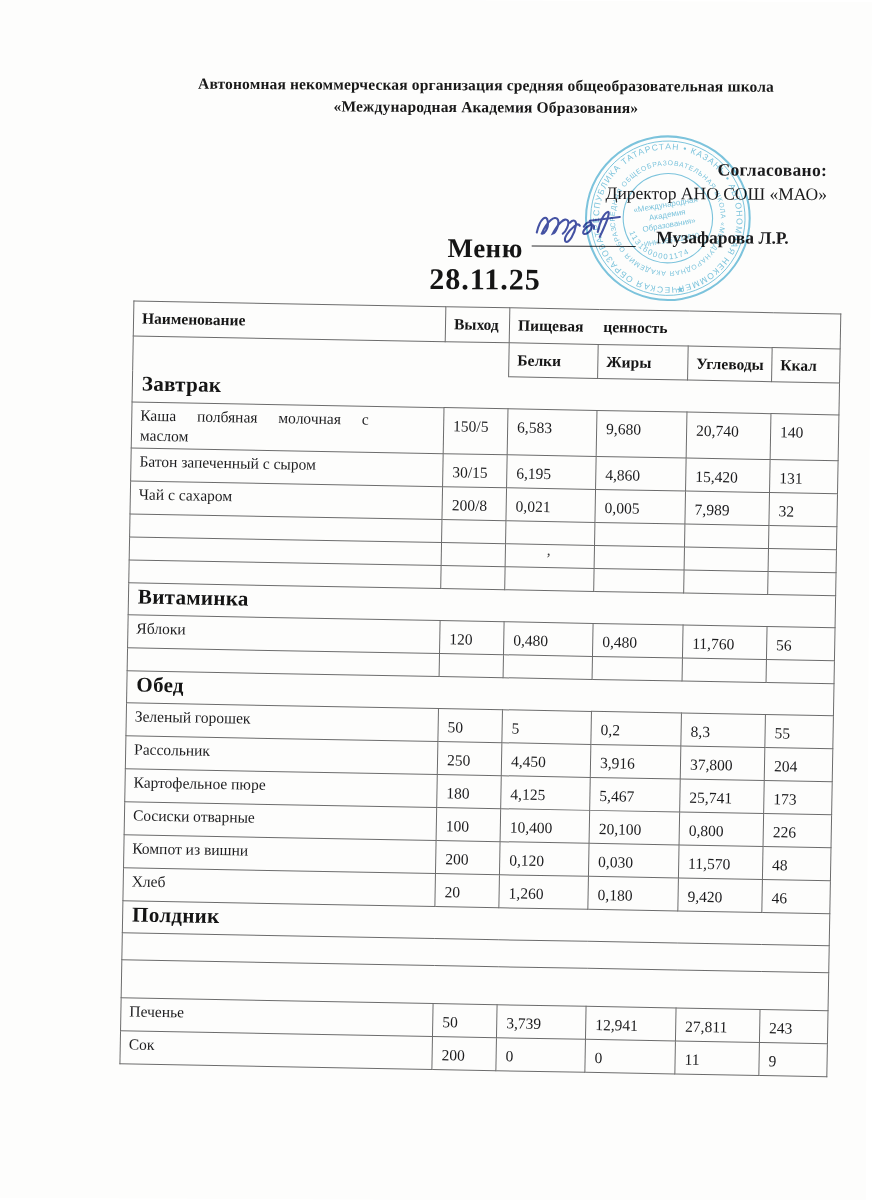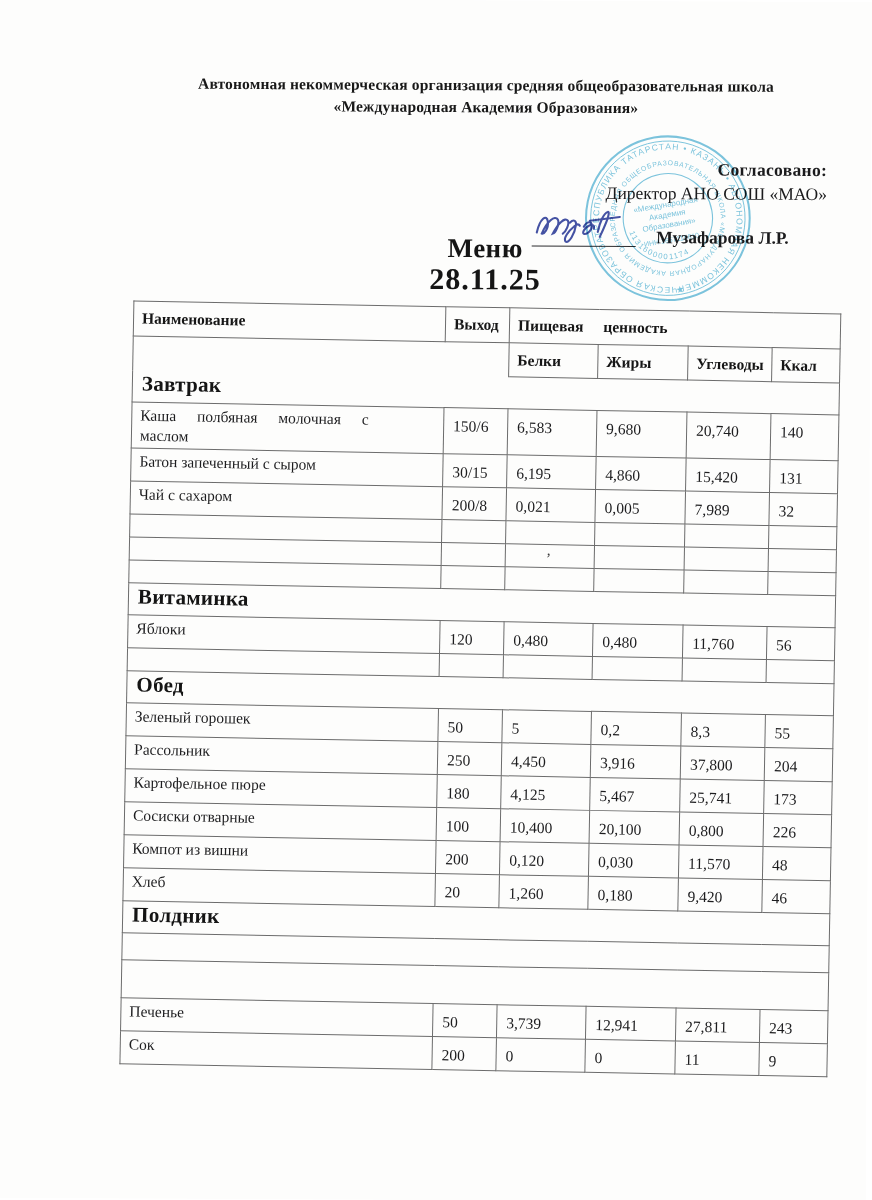--- a/index.html
+++ b/index.html
@@ -143,21 +143,21 @@
         <th class="h-sub">Углеводы</th>
         <th class="h-sub">Ккал</th>
       </tr>
     </thead>
     <tbody>
         <tr class="row-section">
           <td class="section-cell no-top" colspan="6">Завтрак</td>
         </tr>
         <tr class="row-item">
           <td class="c-name c-spread">Каша полбяная молочная с маслом</td>
-          <td class="c-out">150/6</td>
+          <td class="c-out">150/5</td>
           <td class="c-val">6,583</td>
           <td class="c-val">9,680</td>
           <td class="c-val">20,740</td>
           <td class="c-val">140</td>
         </tr>
         <tr class="row-item">
           <td class="c-name">Батон запеченный с сыром</td>
           <td class="c-out">30/15</td>
           <td class="c-val">6,195</td>
           <td class="c-val">4,860</td>

